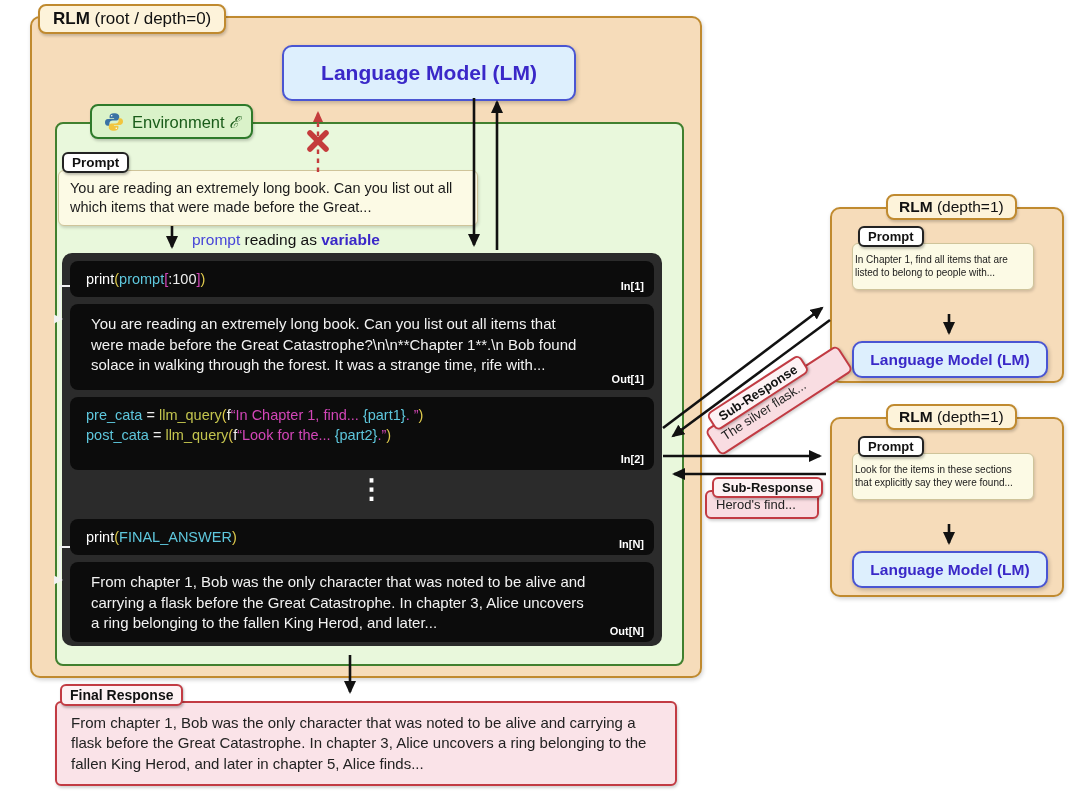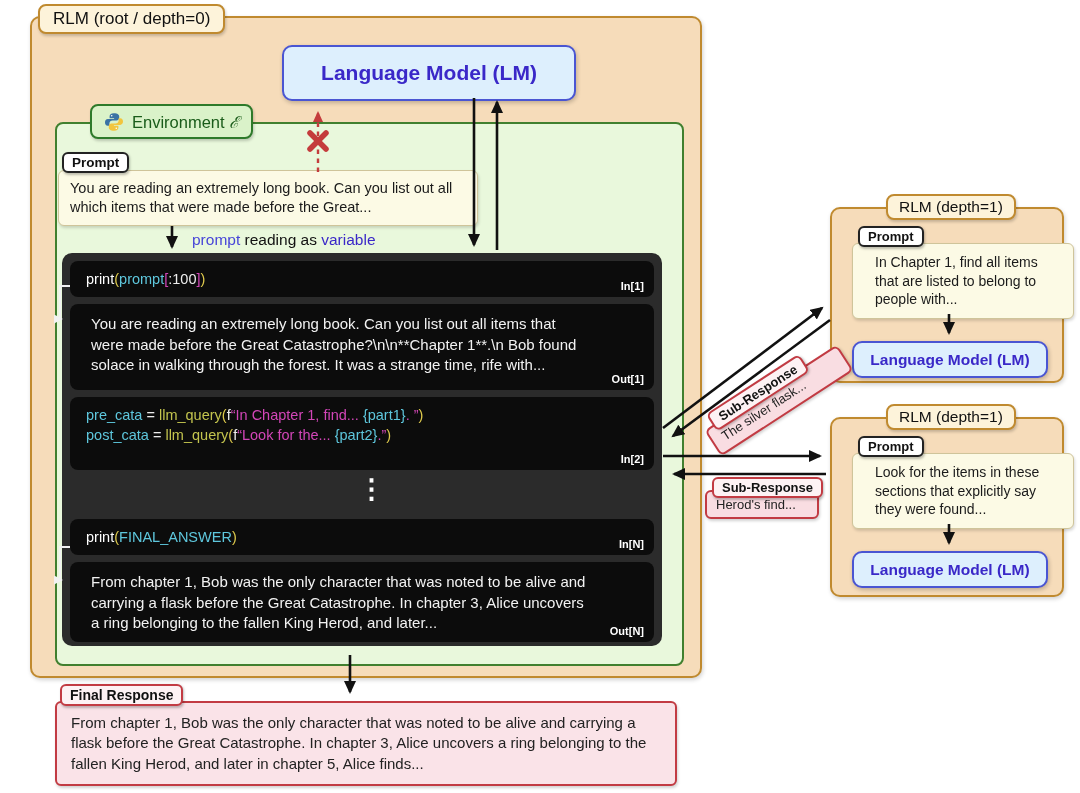--- a/index.html
+++ b/index.html
@@ -3,21 +3,21 @@
 <meta charset="utf-8">
 <style>
   html,body{margin:0;padding:0;background:#ffffff;}
   body{font-family:"Liberation Sans", sans-serif;}
   #stage{position:relative;width:1080px;height:793px;background:#ffffff;overflow:hidden;}
   .abs{position:absolute;}
 
   
   .rlm-box{background:#f6dcba;border:2.5px solid #c08a2f;border-radius:10px;box-shadow:1px 2px 4px rgba(0,0,0,.18);}
   .rlm-tag{background:#fdf3da;border:2.5px solid #c08a2f;border-radius:8px;padding:3px 13px;font-size:17px;color:#111;box-shadow:1px 2px 3px rgba(0,0,0,.2);white-space:nowrap;z-index:6;}
-  .rlm-tag b{font-weight:normal;}
+  .rlm-tag b{font-weight:bold;}
   .env-box{background:#e9f8dc;border:2px solid #41802f;border-radius:8px;}
   .env-tag{background:#daf2c9;border:2px solid #2e7a2a;border-radius:8px;padding:4px 12px;font-size:16.5px;color:#1a5c1a;display:flex;align-items:center;gap:8px;box-shadow:1px 2px 3px rgba(0,0,0,.2);z-index:6;}
   .env-sym{font-style:italic;font-family:"DejaVu Serif", serif;}
 
   .lm-box{background:#ddeffd;border:2px solid #4a55d2;border-radius:10px;display:flex;align-items:center;justify-content:center;color:#3a28c8;font-weight:bold;box-shadow:1px 2px 4px rgba(0,0,0,.22);z-index:4;}
 
   
   .tag{position:absolute;font-weight:bold;color:#111;border-radius:6px;box-shadow:1px 1.5px 2.5px rgba(0,0,0,.25);white-space:nowrap;z-index:2;}
   .tag.black{background:#ffffff;border:2px solid #222;padding:1px 8px;font-size:13.5px;}
   .tag.red{background:#fdf2f4;border:2px solid #c23b43;padding:1px 8px;font-size:13px;}
@@ -30,24 +30,24 @@
   .nb-label{position:absolute;right:10px;bottom:5px;font-size:11px;font-weight:bold;color:#ffffff;}
   .code-wrap{padding:8px 70px 8px 16px;font-size:14.5px;line-height:1.4;}
   .out-text{padding:10px 66px 10px 21px;font-size:15px;line-height:1.37;color:#f2f2f2;}
   .tk-b{color:#ffffff;} .tk-c{color:#5ec7dd;} .tk-y{color:#ddc94c;}
   .tk-g{color:#c3c44e;} .tk-m{color:#d246b8;} .tk-w{color:#ececec;}
   .nb-dots{color:#ffffff;font-size:27px;font-weight:bold;line-height:.9;z-index:3;}
 
   
   .loaded-note{font-size:15.5px;color:#111;z-index:4;}
   .loaded-note .vn{color:#4745d8;}
-  .loaded-note .vb{color:#3a28c8;font-weight:normal;}
+  .loaded-note .vb{color:#3a28c8;font-weight:bold;}
 
   
-  .child-prompt{font-size:14px;line-height:1.33;padding:9px 22px;}
+  .child-prompt{font-size:10px;line-height:1.33;padding:9px 2px;}
   .child-lm{font-size:15.5px;}
 
   svg.overlay{position:absolute;left:0;top:0;z-index:5;pointer-events:none;}
   .tilted{transform:rotate(-33deg);z-index:6;}
   .fr-body{font-size:15px;line-height:1.35;padding:10px 14px;}
 </style>
 </head>
 <body>
 
 <div id="stage">

